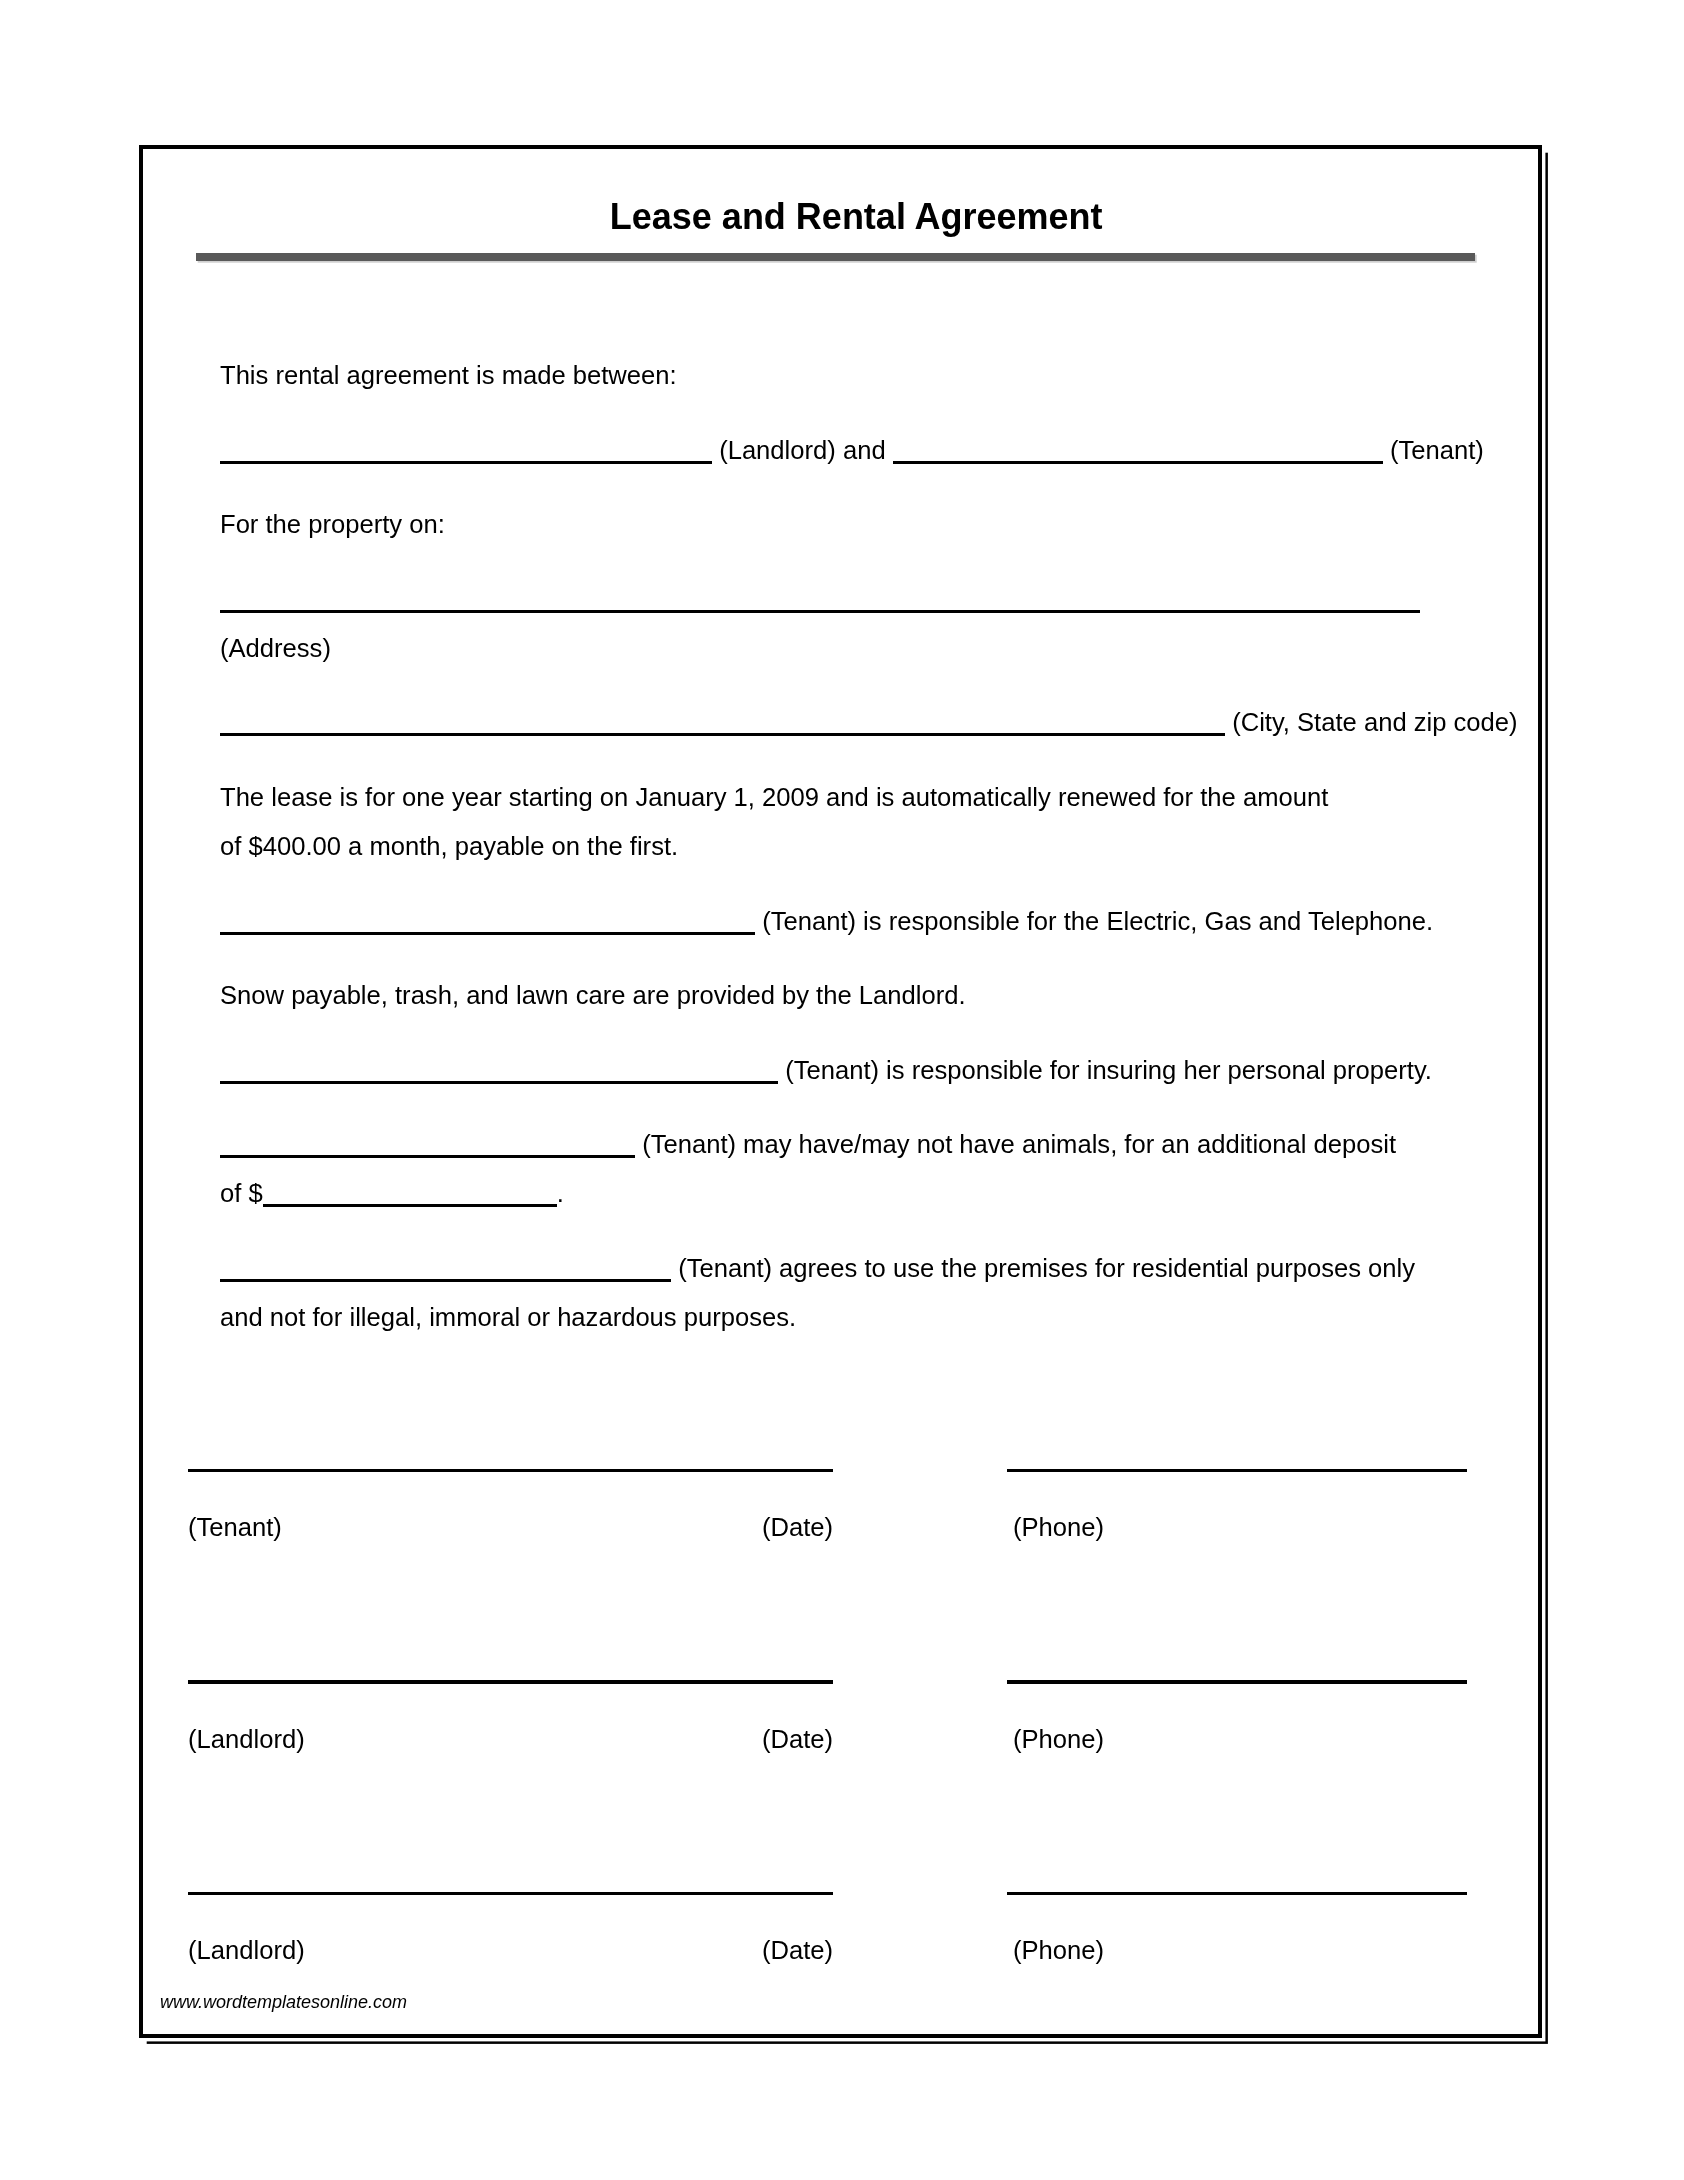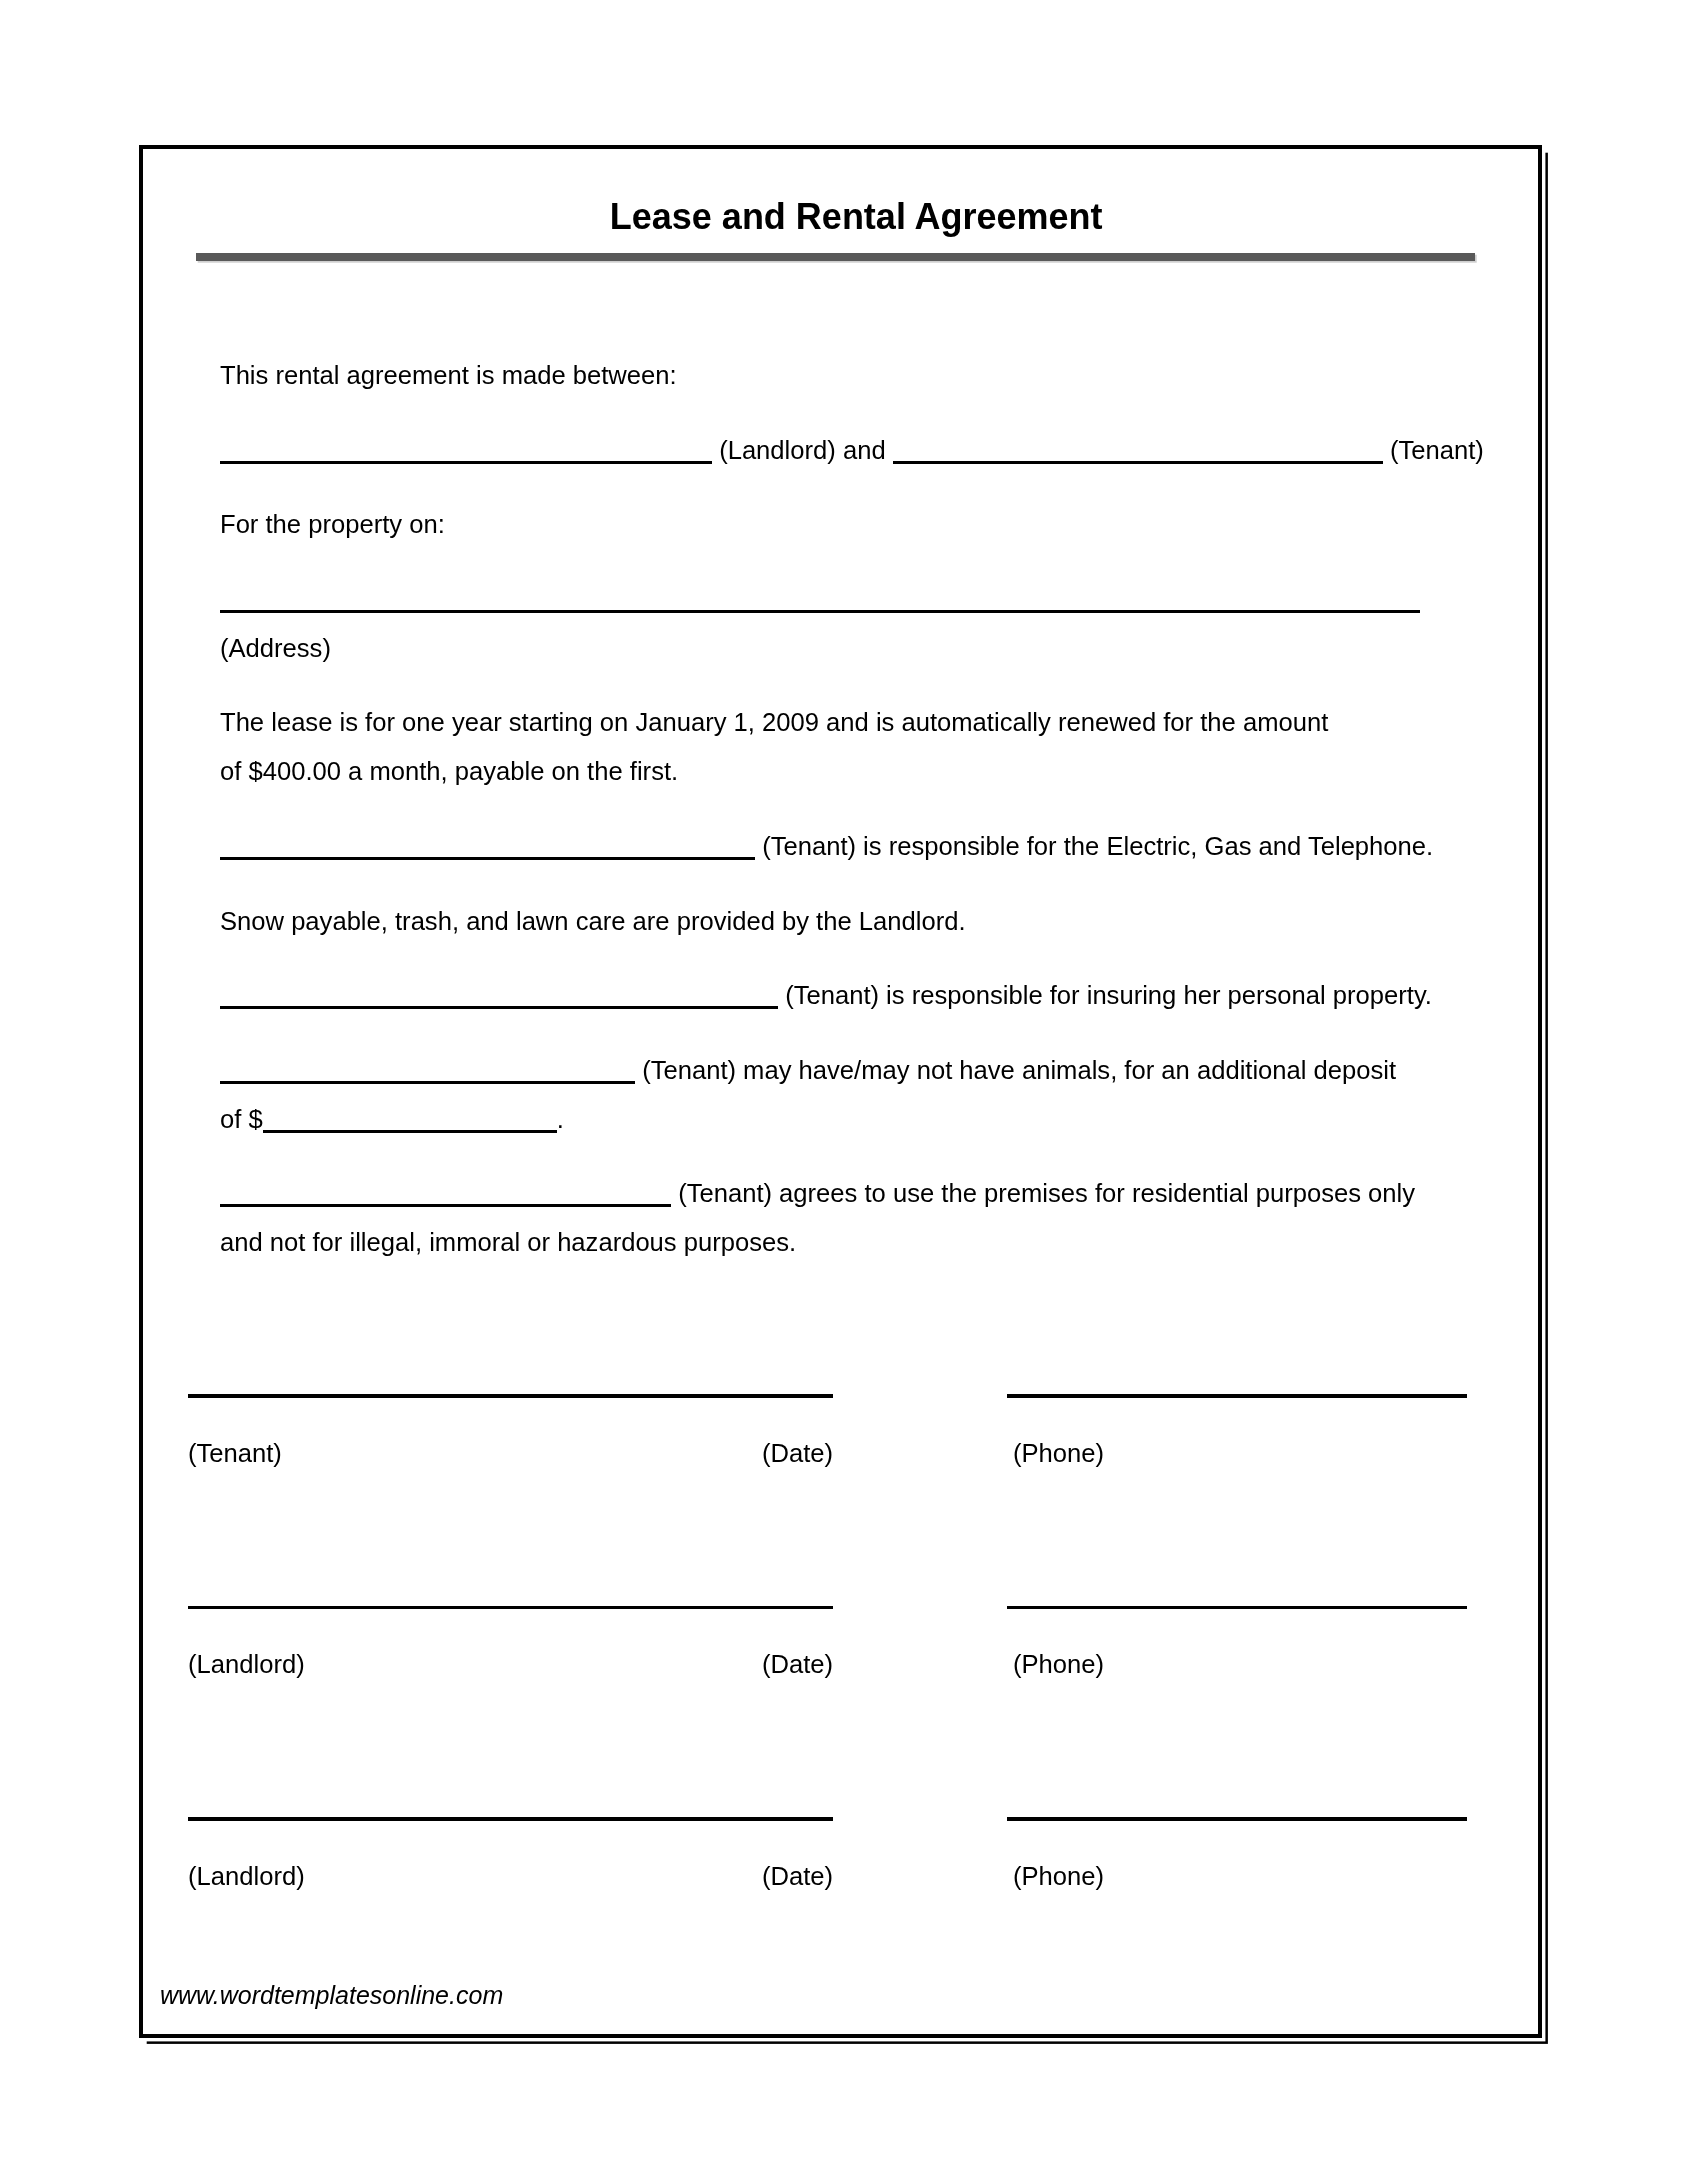--- a/index.html
+++ b/index.html
@@ -45,22 +45,22 @@
   .sig-row { margin-top:128px; }
   .sig-row:first-child { margin-top:0; }
   .sig-lines { display:flex; }
   .sig-line { height:3.4px; background:#000000; }
   .sig-line-left  { width:645px; }
   .sig-line-right { width:460px; margin-left:174px; }
   .sig-labels { display:flex; margin-top:31px; line-height:49px; }
   .sig-cell-left { width:645px; display:flex; justify-content:space-between; }
   .sig-phone { margin-left:180px; }
   .doc-footer {
-    position:absolute; left:17px; bottom:25px;
-    font-size:25px; font-style:italic; line-height:25.6px;
+    position:absolute; left:17px; bottom:18px;
+    font-size:18px; font-style:italic; line-height:25.6px;
   }
 </style>
 </head>
 <body>
 
 <div class="page">
   <div class="doc-frame">
 
     <h1 class="doc-title">Lease and Rental Agreement</h1>
     <div class="title-rule"></div>
@@ -81,20 +81,24 @@
 
       <div class="para">
         <span>For the property on:</span>
       </div>
 
       <div class="para">
         <span class="blank" style="width:1200px"></span>
         <span>(Address)</span>
       </div>
 
+      <div class="para">
+        <span class="blank" style="width:1005px"></span>
+        <span>(City, State and zip code)</span>
+      </div>
 
       <div class="para">
         <div>The lease is for one year starting on January 1, 2009 and is automatically renewed for the amount</div>
         <div>of $400.00 a month, payable on the first.</div>
       </div>
 
       <div class="para">
         <span class="blank" style="width:535px"></span>
         <span>(Tenant) is responsible for the Electric, Gas and Telephone.</span>
       </div>

